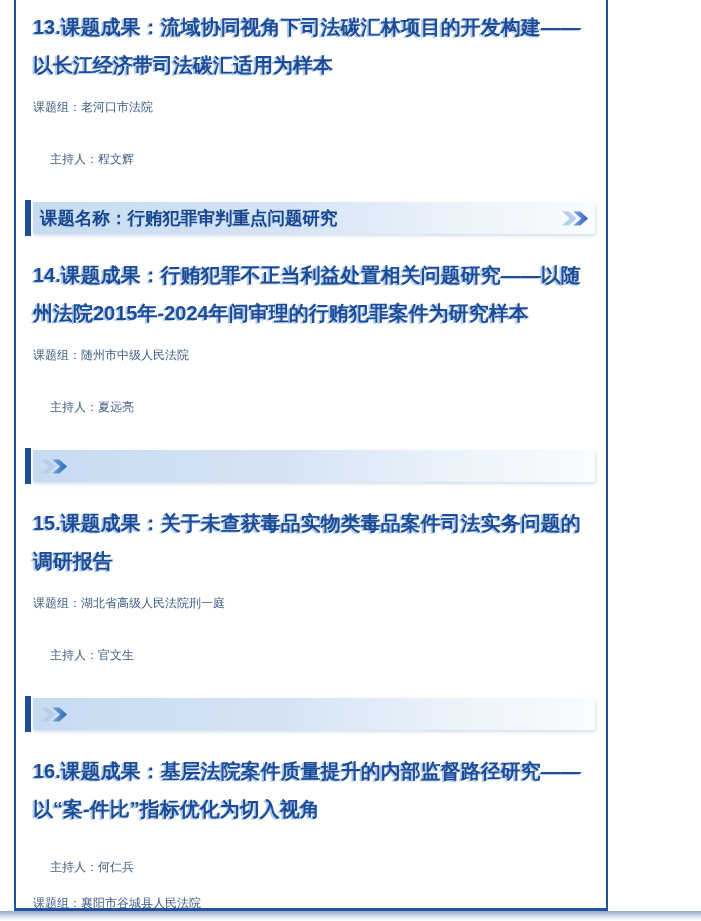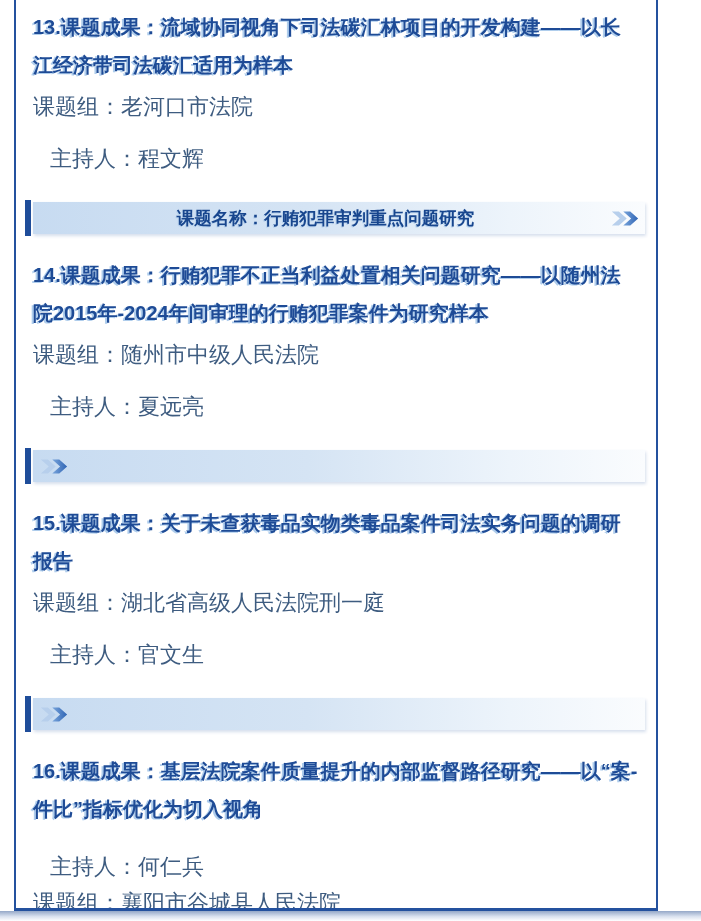--- a/index.html
+++ b/index.html
@@ -9,21 +9,21 @@
   }
   body {
     width: 701px;
     height: 921px;
     overflow: hidden;
     font-family: "Liberation Sans", sans-serif;
   }
   .card {
     box-sizing: border-box;
     margin-left: 14px;
-    width: 644px;
+    width: 594px;
     height: 911px;
     border-left: 2px solid #24519E;
     border-right: 2px solid #24519E;
     border-bottom: 3px solid #24519E;
     padding: 0 17px;
     overflow: hidden;
     background: #ffffff;
   }
   .bottom-shadow {
     width: 701px;
@@ -35,21 +35,21 @@
   .item-title {
     margin: 0;
     color: #1E4B96;
     font-size: 20px;
     font-weight: bold;
     line-height: 38px;
     text-shadow: -2px 1px 0 #AFCDEC;
   }
   .meta {
     color: #3E5C80;
-    font-size: 22px;
+    font-size: 12px;
     line-height: 26px;
   }
   .meta-group { margin: 10px 0 0 0; }
   .meta-leader { margin: 26px 0 0 17px; }
   .banner {
     display: flex;
     align-items: stretch;
     height: 36px;
     margin: 28px -6px 0 -8px;
   }
@@ -58,21 +58,20 @@
     background: #1F4D9A;
   }
   .banner-body {
     flex: 1;
     margin: 2px 0 2px 2px;
     background: linear-gradient(90deg, #C7DBF1 0%, #D5E4F4 45%, #EDF4FB 78%, #FAFCFE 100%);
     display: flex;
     align-items: center;
     padding: 0 6px 0 7px;
     box-shadow: 1px 2px 3px rgba(120,150,195,0.30);
-    text-align: center;
   }
   .banner-label {
     flex: 1;
     font-weight: bold;
     font-size: 17.5px;
     color: #18468E;
     text-shadow: -1px 1px 0 #B9D3EE;
   }
   .chevron {
     width: 28px;

